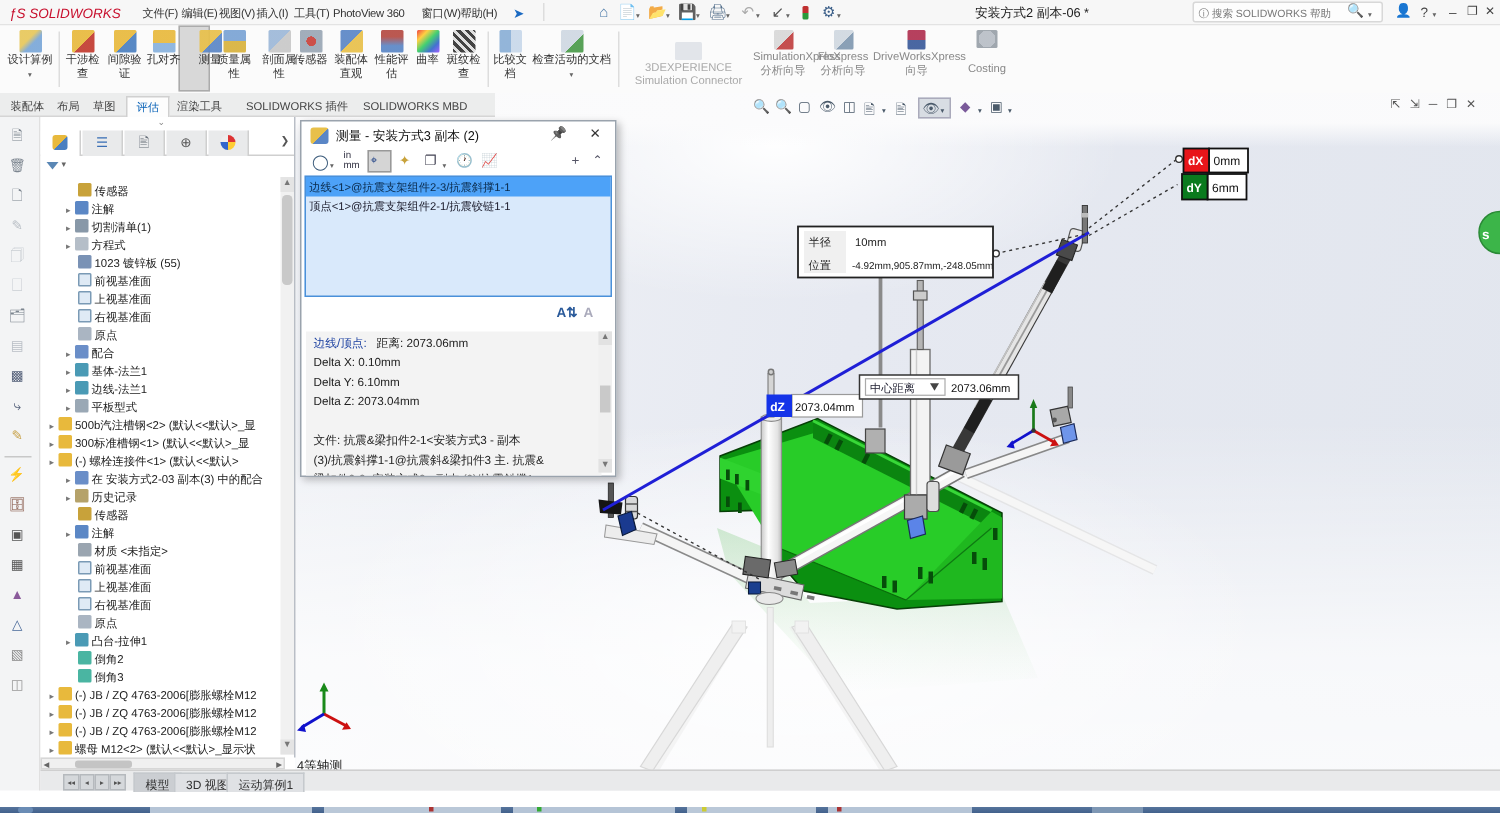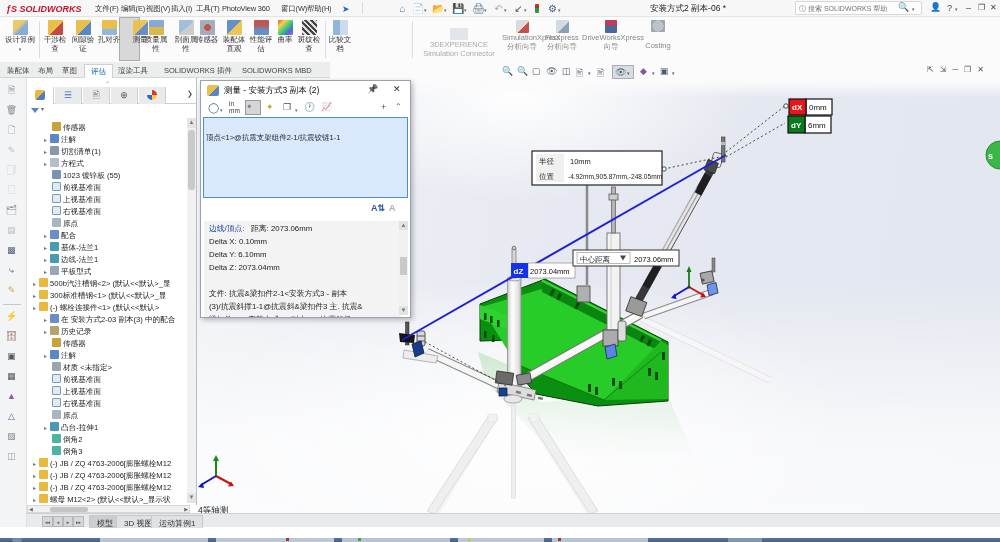--- a/index.html
+++ b/index.html
@@ -1,20 +1,20 @@
 <!DOCTYPE html>
 <html><head>
 <meta charset="utf-8">
 <style>
 * { margin:0; padding:0; box-sizing:border-box; }
 html,body { width:1000px; height:542px; overflow:hidden; font-family:"Liberation Sans", sans-serif; }
 #app { position:relative; width:1000px; height:542px; background:#fff; }
 
 #titlebar { position:absolute; left:0; top:0; width:1000px; height:17px; background:#f7f7f7; border-bottom:1px solid #e3e3e3; font-size:8.5px; color:#222; }
-#logo { position:absolute; left:6px; top:4px; font-style:italic; font-weight:bold; color:#c8102e; font-size:9px; letter-spacing:0px; }
+#logo { position:absolute; left:6px; top:4px; font-style:italic; font-weight:normal; color:#c8102e; font-size:9px; letter-spacing:0px; }
 .menuitem { position:absolute; top:4px; color:#333; font-size:7.5px; letter-spacing:-0.2px; white-space:nowrap; }
 .qbtn { position:absolute; top:2px; width:13px; height:13px; font-size:10px; line-height:13px; text-align:center; color:#4a79a8; }
 .qdrop { position:absolute; top:7px; font-size:5px; color:#666; }
 
 #ribbon { position:absolute; left:0; top:17px; width:1000px; height:45px; background:#fbfbfb; }
 .rbtn { position:absolute; top:1px; height:43px; text-align:center; font-size:7.5px; color:#333; line-height:8.5px; }
 .rbtn .ric { display:block; margin:2px auto 1px auto; width:15px; height:15px; opacity:0.92; border-radius:1px; }
 .rsep { position:absolute; top:4px; width:1px; height:37px; background:#ddd; }
 
 #tabrow { position:absolute; left:0; top:62px; width:330px; height:16px; background:#eceded; border-bottom:1px solid #d5d5d5; font-size:7.5px; color:#444; white-space:nowrap; z-index:5; }
@@ -112,20 +112,21 @@
     <div class="rbtn" style="left:120px;width:40px"><span class="ric" style="background:linear-gradient(135deg,#e8c04a 55%,#5a86c6 55%)"></span>测量</div>
     <div class="rbtn" style="left:142px;width:28px"><span class="ric" style="background:linear-gradient(180deg,#7aa3d4 50%,#d8b23c 50%)"></span>质量属<br>性</div>
     <div class="rbtn" style="left:174px;width:24px"><span class="ric" style="background:linear-gradient(135deg,#9db8d8 50%,#c8c8c8 50%)"></span>剖面属<br>性</div>
     <div class="rbtn" style="left:194px;width:26px"><span class="ric" style="background:radial-gradient(circle at 50% 50%, #c8413a 30%, #9aa7b5 31%)"></span>传感器</div>
     <div class="rbtn" style="left:220px;width:28px"><span class="ric" style="background:linear-gradient(135deg,#5a86c6 50%,#e8c04a 50%)"></span>装配体<br>直观</div>
     <div class="rbtn" style="left:248px;width:26px"><span class="ric" style="background:linear-gradient(180deg,#b54a42 30%,#5a86c6 70%)"></span>性能评<br>估</div>
     <div class="rbtn" style="left:274px;width:22px"><span class="ric" style="background:linear-gradient(135deg,#e33 0%,#fc3 25%,#3c6 50%,#36c 75%,#95f 100%)"></span>曲率</div>
     <div class="rbtn" style="left:296px;width:26px"><span class="ric" style="background:repeating-linear-gradient(45deg,#333 0 2px,#ddd 2px 4px)"></span>斑纹检<br>查</div>
     <div class="rsep" style="left:325px"></div>
     <div class="rbtn" style="left:328px;width:24px"><span class="ric" style="background:linear-gradient(90deg,#8aafd6 50%,#c8d8ea 50%)"></span>比较文<br>档</div>
+    <div class="rbtn" style="left:352px;width:58px"><span class="ric" style="background:linear-gradient(135deg,#cfd8e2 60%,#4a9a4a 60%)"></span>检查活动的文档<br><span style="font-size:5px;color:#666">▾</span></div>
     <div class="rsep" style="left:412px"></div>
     <div class="rbtn" style="left:415px;width:88px;color:#aaa;padding-top:8px"><span class="ric" style="background:#dfe3e8;width:18px;height:12px"></span>3DEXPERIENCE<br>Simulation Connector</div>
     <div class="rbtn" style="left:502px;width:40px;color:#888"><span class="ric" style="background:linear-gradient(135deg,#d8d8d8 55%,#c04040 55%);width:13px;height:13px"></span>SimulationXpress<br>分析向导</div>
     <div class="rbtn" style="left:543px;width:38px;color:#888"><span class="ric" style="background:linear-gradient(135deg,#d0d8e0 55%,#8098b0 55%);width:13px;height:13px"></span>FloXpress<br>分析向导</div>
     <div class="rbtn" style="left:582px;width:58px;color:#888"><span class="ric" style="background:linear-gradient(180deg,#b03050 50%,#3a5a9a 50%);width:12px;height:13px"></span>DriveWorksXpress<br>向导</div>
     <div class="rbtn" style="left:642px;width:32px;color:#888"><span class="ric" style="background:radial-gradient(circle,#b8bec6 60%,#98a0a8 61%);width:14px;height:12px"></span><br>Costing</div>
   </div>
 
   <div id="tabrow">
     <span class="ctab" style="left:1px">装配体</span>
@@ -450,20 +451,21 @@
     <span style="position:absolute;left:46px;top:21px;font-size:8px;color:#2a4a8a">⌖</span>
     <span style="position:absolute;left:65px;top:21px;font-size:9px;color:#c8a23a">✦</span>
     <span style="position:absolute;left:82px;top:21px;font-size:9px;color:#445">❐</span>
     <span style="position:absolute;left:94px;top:26px;font-size:5px;color:#666">▾</span>
     <span style="position:absolute;left:103px;top:21px;font-size:9px;color:#445">🕐</span>
     <span style="position:absolute;left:120px;top:21px;font-size:9px;color:#2a6a9a">📈</span>
     <span style="position:absolute;left:180px;top:21px;font-size:9px;color:#556">+</span>
     <span style="position:absolute;left:194px;top:21px;font-size:8px;color:#556">⌃</span>
 
     <div style="position:absolute;left:2px;top:36px;width:205px;height:81px;background:#d9e9fb;border:1px solid #4a90d9">
+      <div style="position:absolute;left:0;top:0;width:203px;height:13px;background:#4da2f8;font-size:7.5px;line-height:13px;color:#0a2a4a;white-space:nowrap;overflow:hidden">&nbsp;边线&lt;1&gt;@抗震支架组件2-3/抗震斜撑1-1</div>
       <div style="position:absolute;left:0;top:13px;width:203px;height:13px;font-size:7.5px;line-height:13px;color:#1a1a2a;white-space:nowrap;overflow:hidden">&nbsp;顶点&lt;1&gt;@抗震支架组件2-1/抗震铰链1-1</div>
     </div>
 
     <span style="position:absolute;left:170px;top:122px;font-size:9px;color:#2a5a9a;font-weight:bold">A⇅</span>
     <span style="position:absolute;left:188px;top:122px;font-size:9px;color:#aab;font-weight:bold">A</span>
 
     <div style="position:absolute;left:3px;top:140px;width:197px;height:96px;background:#f3f3f3;font-size:7.8px;color:#222;line-height:13px;padding:1px 0 0 5px;white-space:nowrap;overflow:hidden">
       <span style="color:#1a3fa0">边线/顶点:</span>&nbsp;&nbsp;&nbsp;距离: 2073.06mm<br>
       Delta X: 0.10mm<br>
       Delta Y: 6.10mm<br>

